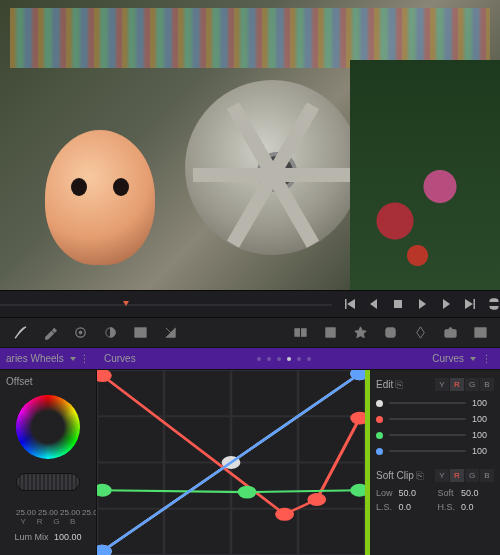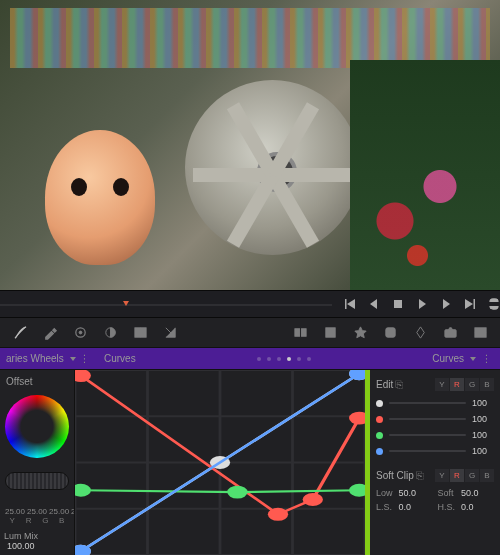--- a/index.html
+++ b/index.html
@@ -66,21 +66,21 @@
 .palette-header {
   height: 22px; display: flex; align-items: center; background: #4c1d95; padding: 0 6px;
   font-size: 10px; color: #999; border-bottom: 1px solid #111;
 }
 .hsec { display: flex; align-items: center; gap: 4px; }
 .dropdown-caret { width: 0; height: 0; border-left: 3px solid transparent; border-right: 3px solid transparent; border-top: 4px solid #888; margin-left: 2px; }
 .dots-btn { width: 14px; height: 14px; display: flex; align-items: center; justify-content: center; cursor: pointer; }
 .dot-ind { width: 4px; height: 4px; border-radius: 2px; background: #ccc; }
 
 .lower { display: flex; height: 185px; }
-.colwheel-pane { width: 75px; background: #212124; border-right: 1px solid #111; padding: 4px; display:flex; flex-direction:column; align-items:center; overflow:hidden; }
+.colwheel-pane { width: 97px; background: #212124; border-right: 1px solid #111; padding: 4px; display:flex; flex-direction:column; align-items:center; overflow:hidden; }
 .colwheel-pane .label { font-size: 10px; color: #999; align-self:flex-start; margin: 2px 0 4px 2px; }
 .wheel {
   width: 64px; height: 64px; border-radius: 50%;
   background: conic-gradient(red, #ff0, lime, cyan, blue, magenta, red);
   position: relative; margin-top: 4px;
 }
 .wheel::after { content:""; position:absolute; inset:0; border-radius:50%;
   background: radial-gradient(circle, rgba(33,33,36,1) 0 16px, rgba(33,33,36,.7) 20px, transparent 32px);
 }
 .wheel .center-dot { position:absolute; left:50%; top:50%; width:6px; height:6px; margin:-3px 0 0 -3px; border-radius:50%; border:1px solid #888;}

